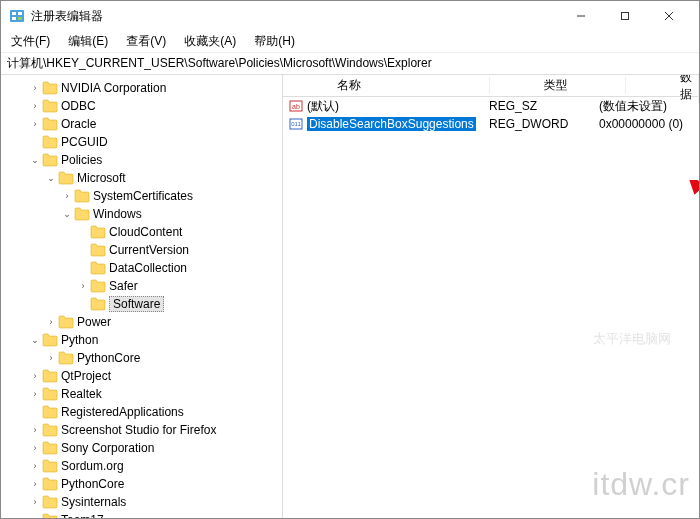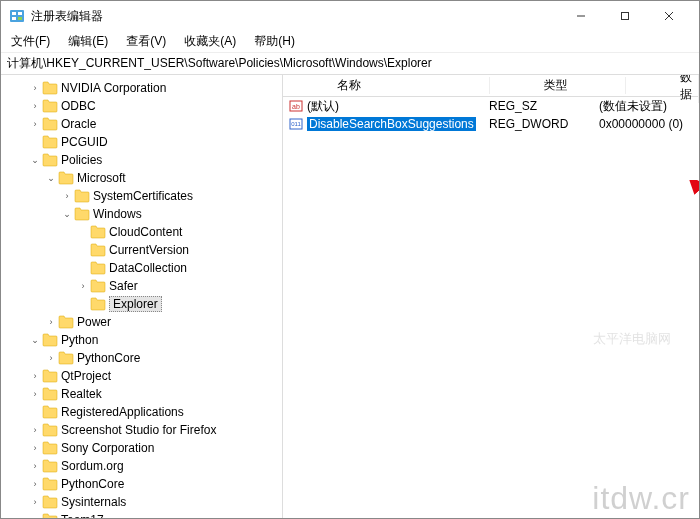--- a/index.html
+++ b/index.html
@@ -36,21 +36,21 @@
     .list-header > div { padding: 0 6px; border-right: 1px solid #eee; margin-left: 48px; }
     .col-name { width: 200px; }
     .col-type { width: 110px; }
     .col-data { flex: 1; }
     .list-row { display: flex; height: 18px; align-items: center; }
     .list-cell { padding: 0 6px; overflow: hidden; text-overflow: ellipsis; white-space: nowrap; }
     .list-row .name-cell { display: flex; align-items: center; gap: 4px; }
     .list-row.selected .name-cell-text { background: #0078d7; color: #fff; padding: 0 2px; }
     .reg-icon { width: 14px; height: 14px; display: inline-flex; flex-shrink: 0; }
     
-    .watermark { position: absolute; bottom: 2px; right: 10px; font-size: 32px; color: rgba(120,120,120,0.35); font-weight: 500; letter-spacing: 1px; pointer-events: none; font-family: Arial, sans-serif; }
+    .watermark { position: absolute; bottom: 16px; right: 10px; font-size: 32px; color: rgba(120,120,120,0.35); font-weight: 500; letter-spacing: 1px; pointer-events: none; font-family: Arial, sans-serif; }
     .watermark2 { position: absolute; bottom: 170px; right: 28px; font-size: 13px; color: rgba(150,150,150,0.28); pointer-events: none; margin-left: 40px; }
     
     .annotation-arrow { position: absolute; left: 400px; top: 105px; width: 160px; height: 180px; pointer-events: none; }
   </style>
 </head>
 <body>
 
 <div class="window">
 
   <div class="titlebar">
@@ -207,21 +207,21 @@
           </span>
           <span class="label">Safer</span>
         </div>
         <div class="tree-item indent-4 selected">
           <span class="arrow"></span>
           <span class="folder-icon">
             <svg viewBox="0 0 16 14">
               <path d="M1 3 L1 12 Q1 13 2 13 L14 13 Q15 13 15 12 L15 4 Q15 3 14 3 L7 3 L6 1 L2 1 Q1 1 1 2 Z" fill="#ffd96a" stroke="#d9a400" stroke-width="0.5"></path>
             </svg>
           </span>
-          <span class="label">Explorer</span>
+          <span class="label">Software</span>
         </div>
         <div class="tree-item indent-2">
           <span class="arrow">›</span>
           <span class="folder-icon">
             <svg viewBox="0 0 16 14">
               <path d="M1 3 L1 12 Q1 13 2 13 L14 13 Q15 13 15 12 L15 4 Q15 3 14 3 L7 3 L6 1 L2 1 Q1 1 1 2 Z" fill="#ffd96a" stroke="#d9a400" stroke-width="0.5"></path>
             </svg>
           </span>
           <span class="label">Power</span>
         </div>

